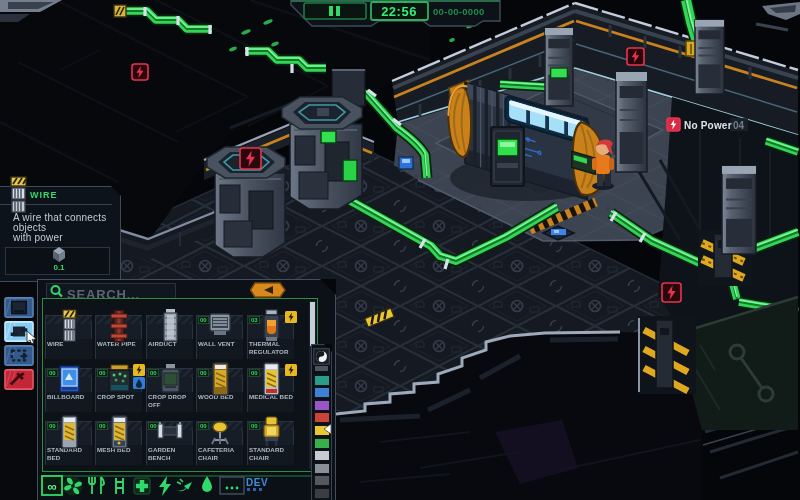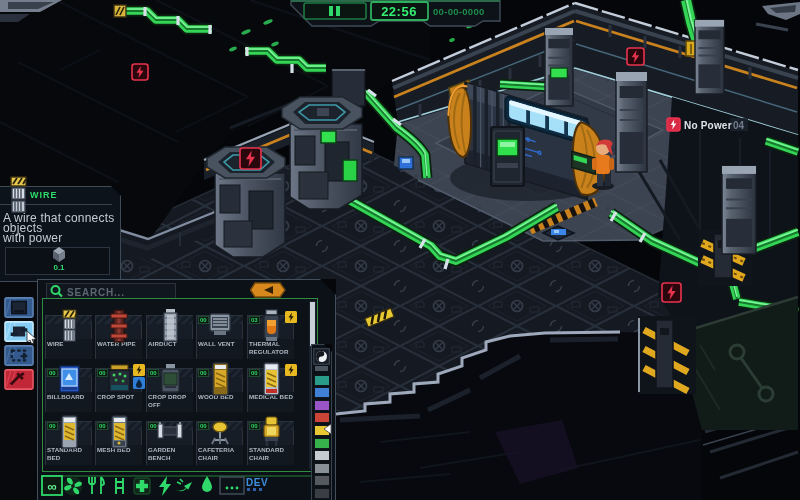--- a/index.html
+++ b/index.html
@@ -440,21 +440,21 @@
         <path d="M0,14 L30,14 L18,22 L0,22 Z" fill="#2a313c"></path>
       </g>
 </svg>
 
 <div style="position:absolute;left:0;top:282px;width:37px;height:218px;background:#07090d;border-right:1px solid #1c222b;"></div>
 
 <div style="position:absolute;left:0px;top:186px;width:121px;height:96px;background:#0c131b;border:1.5px solid #3e4a57;border-left:none;box-sizing:border-box;">
 <div style="position:absolute;right:-1px;top:-1px;width:0;height:0;border-top:10px solid #05070a;border-left:10px solid transparent;"></div>
 <div style="position:absolute;left:30px;top:3px;color:#2fd96a;font-size:9px;font-weight:bold;letter-spacing:1px;">WIRE</div>
 <div style="position:absolute;left:0;top:17px;width:112px;border-top:1.2px solid #39424f;"></div>
-<div style="position:absolute;left:3px;top:26px;color:#c4ccd5;font-size:12px;line-height:10px;letter-spacing:0.2px;">A wire that connects objects<br>with power</div>
+<div style="position:absolute;left:13px;top:26px;color:#c4ccd5;font-size:10px;line-height:10px;letter-spacing:0.2px;">A wire that connects objects<br>with power</div>
 <div style="position:absolute;left:5px;top:60px;width:103px;height:26px;border:1.2px solid #2c3541;background:#0a1016;"></div>
 </div>
 
 <svg width="140" height="120" viewBox="0 0 140 120" style="position:absolute;left:0;top:172px" xmlns="http://www.w3.org/2000/svg">
 <g>
         <rect x="11" y="5" width="15" height="9" fill="#e8c84a" stroke="#3a3012" stroke-width="1.4"></rect>
 <path d="M13,12 l4,-6 M18,12 l4,-6 M23,12 l3,-5" stroke="#2a2410" stroke-width="1.8"></path>
 <rect x="12" y="16" width="13" height="11" fill="#d8dee6" stroke="#39424f" stroke-width="1.4"></rect>
 <path d="M15,17 v9 M18,17 v9 M21,17 v9" stroke="#4a5462" stroke-width="1.5"></path>
 <rect x="12" y="29" width="13" height="11" fill="#c2cad4" stroke="#39424f" stroke-width="1.4"></rect>
@@ -472,21 +472,21 @@
 <div style="position:absolute;right:-1px;top:-1px;width:0;height:0;border-top:16px solid #05070a;border-left:16px solid transparent;"></div>
 </div>
 
 <div style="position:absolute;left:46px;top:283px;width:128px;height:15px;background:#11171f;border:1px solid #2a333e;"></div>
 
 <svg width="16" height="16" viewBox="0 0 16 16" style="position:absolute;left:49px;top:284px" xmlns="http://www.w3.org/2000/svg">
 <circle cx="6.5" cy="6" r="4" fill="none" stroke="#2fd96a" stroke-width="2"></circle>
       <path d="M9.5,9 L13,12.5" stroke="#2fd96a" stroke-width="2.2"></path>
     </svg>
 
-<div style="position:absolute;left:67px;top:287px;color:#5b6672;font-size:10px;font-weight:bold;letter-spacing:0.8px;">SEARCH...</div>
+<div style="position:absolute;left:67px;top:287px;color:#5b6672;font-size:13px;font-weight:bold;letter-spacing:0.8px;">SEARCH...</div>
 
 <svg width="40" height="16" viewBox="0 0 40 16" style="position:absolute;left:249px;top:282px" xmlns="http://www.w3.org/2000/svg">
 <path d="M6,1 L31,1 L36,8 L31,15 L6,15 L1.5,8 Z" fill="#d8891d" stroke="#7a4c0c" stroke-width="1.4"></path>
 <path d="M24,4 L15,8 L24,12 Z" fill="#332008"></path>
     </svg>
 
 <div style="position:absolute;left:42px;top:298px;width:276px;height:174px;background:#0c1218;border:1.5px solid #2f8c40;box-sizing:border-box;"></div>
 
 <div style="position:absolute;left:309px;top:301px;width:7px;height:168px;background:#1a212b;"></div>
 <div style="position:absolute;left:310px;top:302px;width:5px;height:44px;background:#c7cfd9;"></div>

